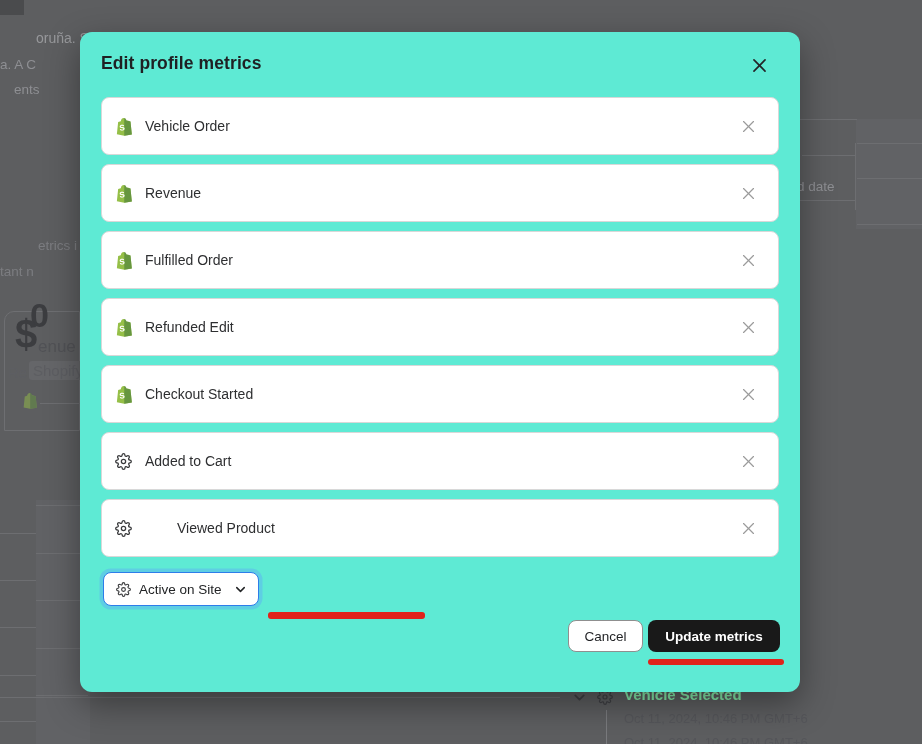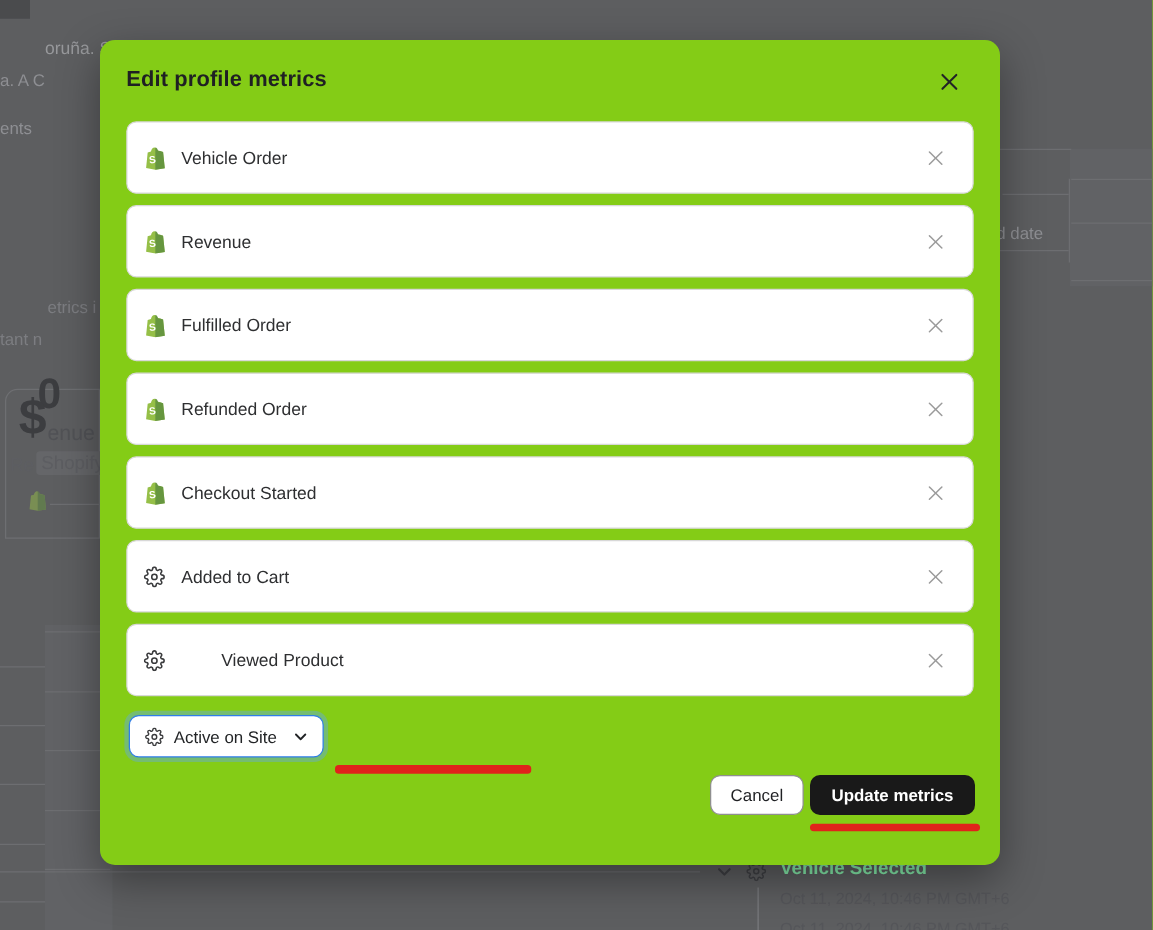--- a/index.html
+++ b/index.html
@@ -26,21 +26,21 @@
     background:#656669; padding:1px 4px; border-radius:3px; }
   .dim-bag { left:22px; top:392px; opacity:.5; }
   .event-title { left:624px; top:686px; font-size:15px; font-weight:600; color:#86efac; }
   .event-ts1 { left:624px; top:711px; font-size:13px; color:#55565a; }
   .event-ts2 { left:624px; top:735px; font-size:13px; color:#55565a; }
   .ic { display:inline-flex; align-items:center; justify-content:center; }
 
   
   .modal {
     position:absolute; left:80px; top:32px; width:720px; height:660px;
-    background:#84cc16; border-radius:12px;
+    background:#5eead4; border-radius:12px;
     box-shadow:0 12px 34px rgba(0,0,0,.38);
   }
   .modal-title {
     position:absolute; left:21px; top:21px;
     font-size:17.5px; font-weight:600; color:#1f2023; letter-spacing:.1px;
   }
   .modal-close {
     position:absolute; right:28px; top:20px; width:26px; height:26px;
     background:none; border:none; cursor:pointer; display:flex;
     align-items:center; justify-content:center;
@@ -86,21 +86,21 @@
   }
 </style>
 </head>
 <body>
 
 <div>
   <div class="bg-el bg-darksq"></div>
 
   <div class="bg-el bg-text" style="left:36px; top:30px; font-size:14px; color:#97989b;">oruña. S</div>
   <div class="bg-el bg-text" style="left:0; top:57px;">a. A C</div>
-  <div class="bg-el bg-text" style="left:0; top:95px;">ents</div>
+  <div class="bg-el bg-text" style="left:0; top:82px;padding-left:14px;">ents</div>
   <div class="bg-el bg-text" style="left:38px; top:238px; color:#7c7d81;">etrics i</div>
   <div class="bg-el bg-text" style="left:0; top:264px; color:#7c7d81;">tant n</div>
 
   <div class="bg-el rev-card"></div>
   <div class="bg-el rev-zero">0</div>
   <div class="bg-el rev-dollar">$</div>
   <div class="bg-el rev-enue">enue</div>
   <div class="bg-el rev-re">Re</div>
   <div class="bg-el rev-shopify">Shopify</div>
   <span class="bg-el ic dim-bag">
@@ -213,21 +213,21 @@
   </div>
 
   <div class="metric-row" style="top:266px;">
     <span class="ic">
         <svg width="17" height="19" viewBox="0 0 20 22">
           <path fill="#95BF47" d="M15.3 4.3l2.9.9 1.6 15.3-8.9 1.4-8.7-1.7L3.7 5.6l3.1-.9C7.3 2.3 8.6 1 10.1 1c1.3 0 2.2 1 2.8 2.6l2.4.7z"></path>
           <path fill="#5E8E3E" opacity=".85" d="M15.3 4.3l2.9.9 1.6 15.3-8.9 1.4V1c1.3 0 2.2 1.6 2.8 3.2l1.6.1z"></path>
           <text x="5.2" y="15.5" font-size="9.5" font-weight="bold" fill="#fff" transform="rotate(-7 9 13)">S</text>
         </svg>
       </span>
-    <span class="label">Refunded Order</span>
+    <span class="label">Refunded Edit</span>
     <button class="remove">
         <svg width="17" height="17" viewBox="0 0 24 24" fill="none" stroke="#9b9b9b" stroke-width="1.7" stroke-linecap="round">
           <line x1="5" y1="5" x2="19" y2="19"></line>
           <line x1="19" y1="5" x2="5" y2="19"></line>
         </svg>
       </button>
   </div>
 
   <div class="metric-row" style="top:333px;">
     <span class="ic">

